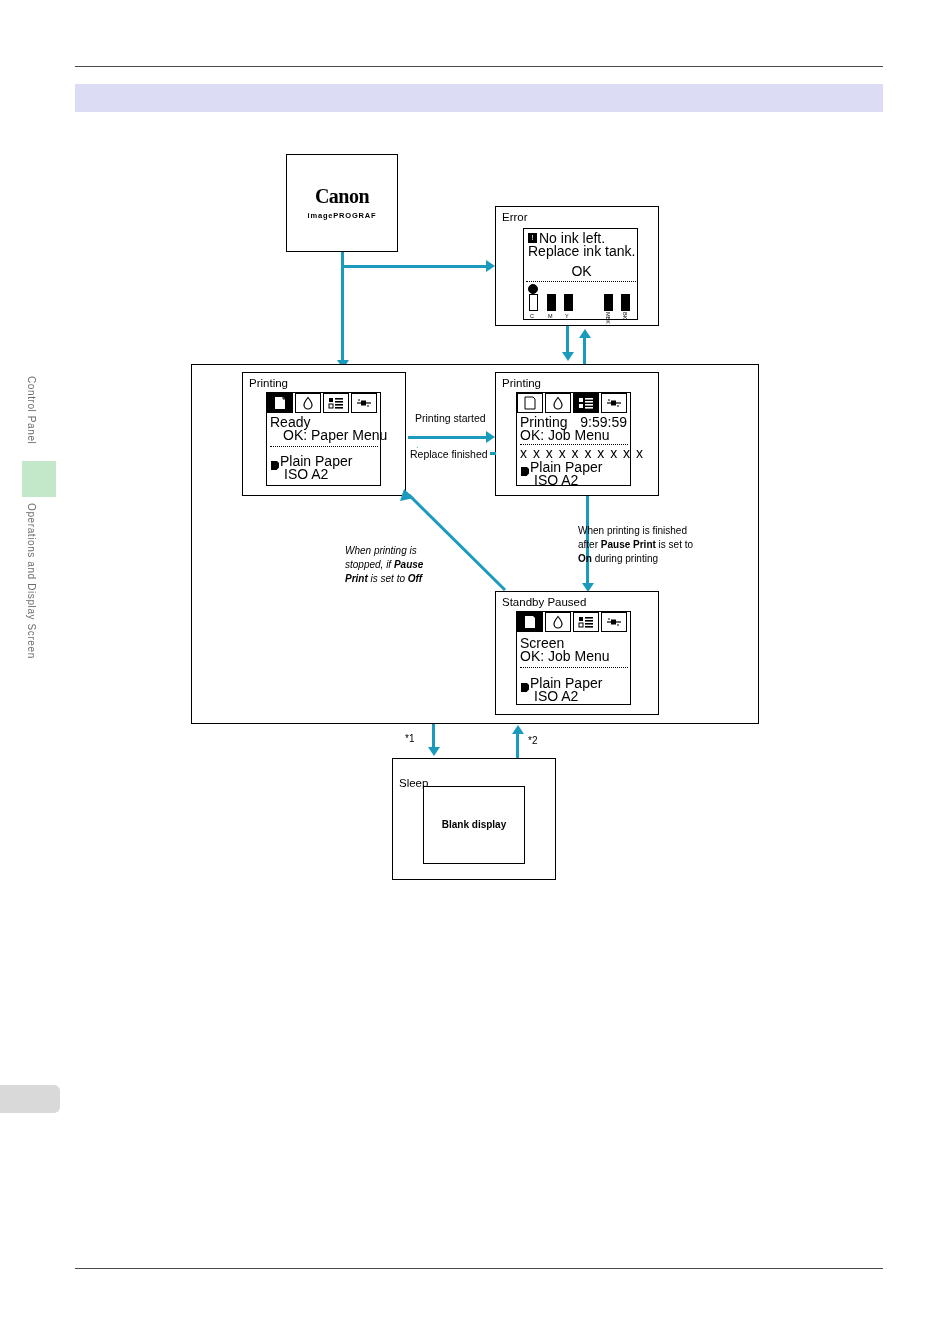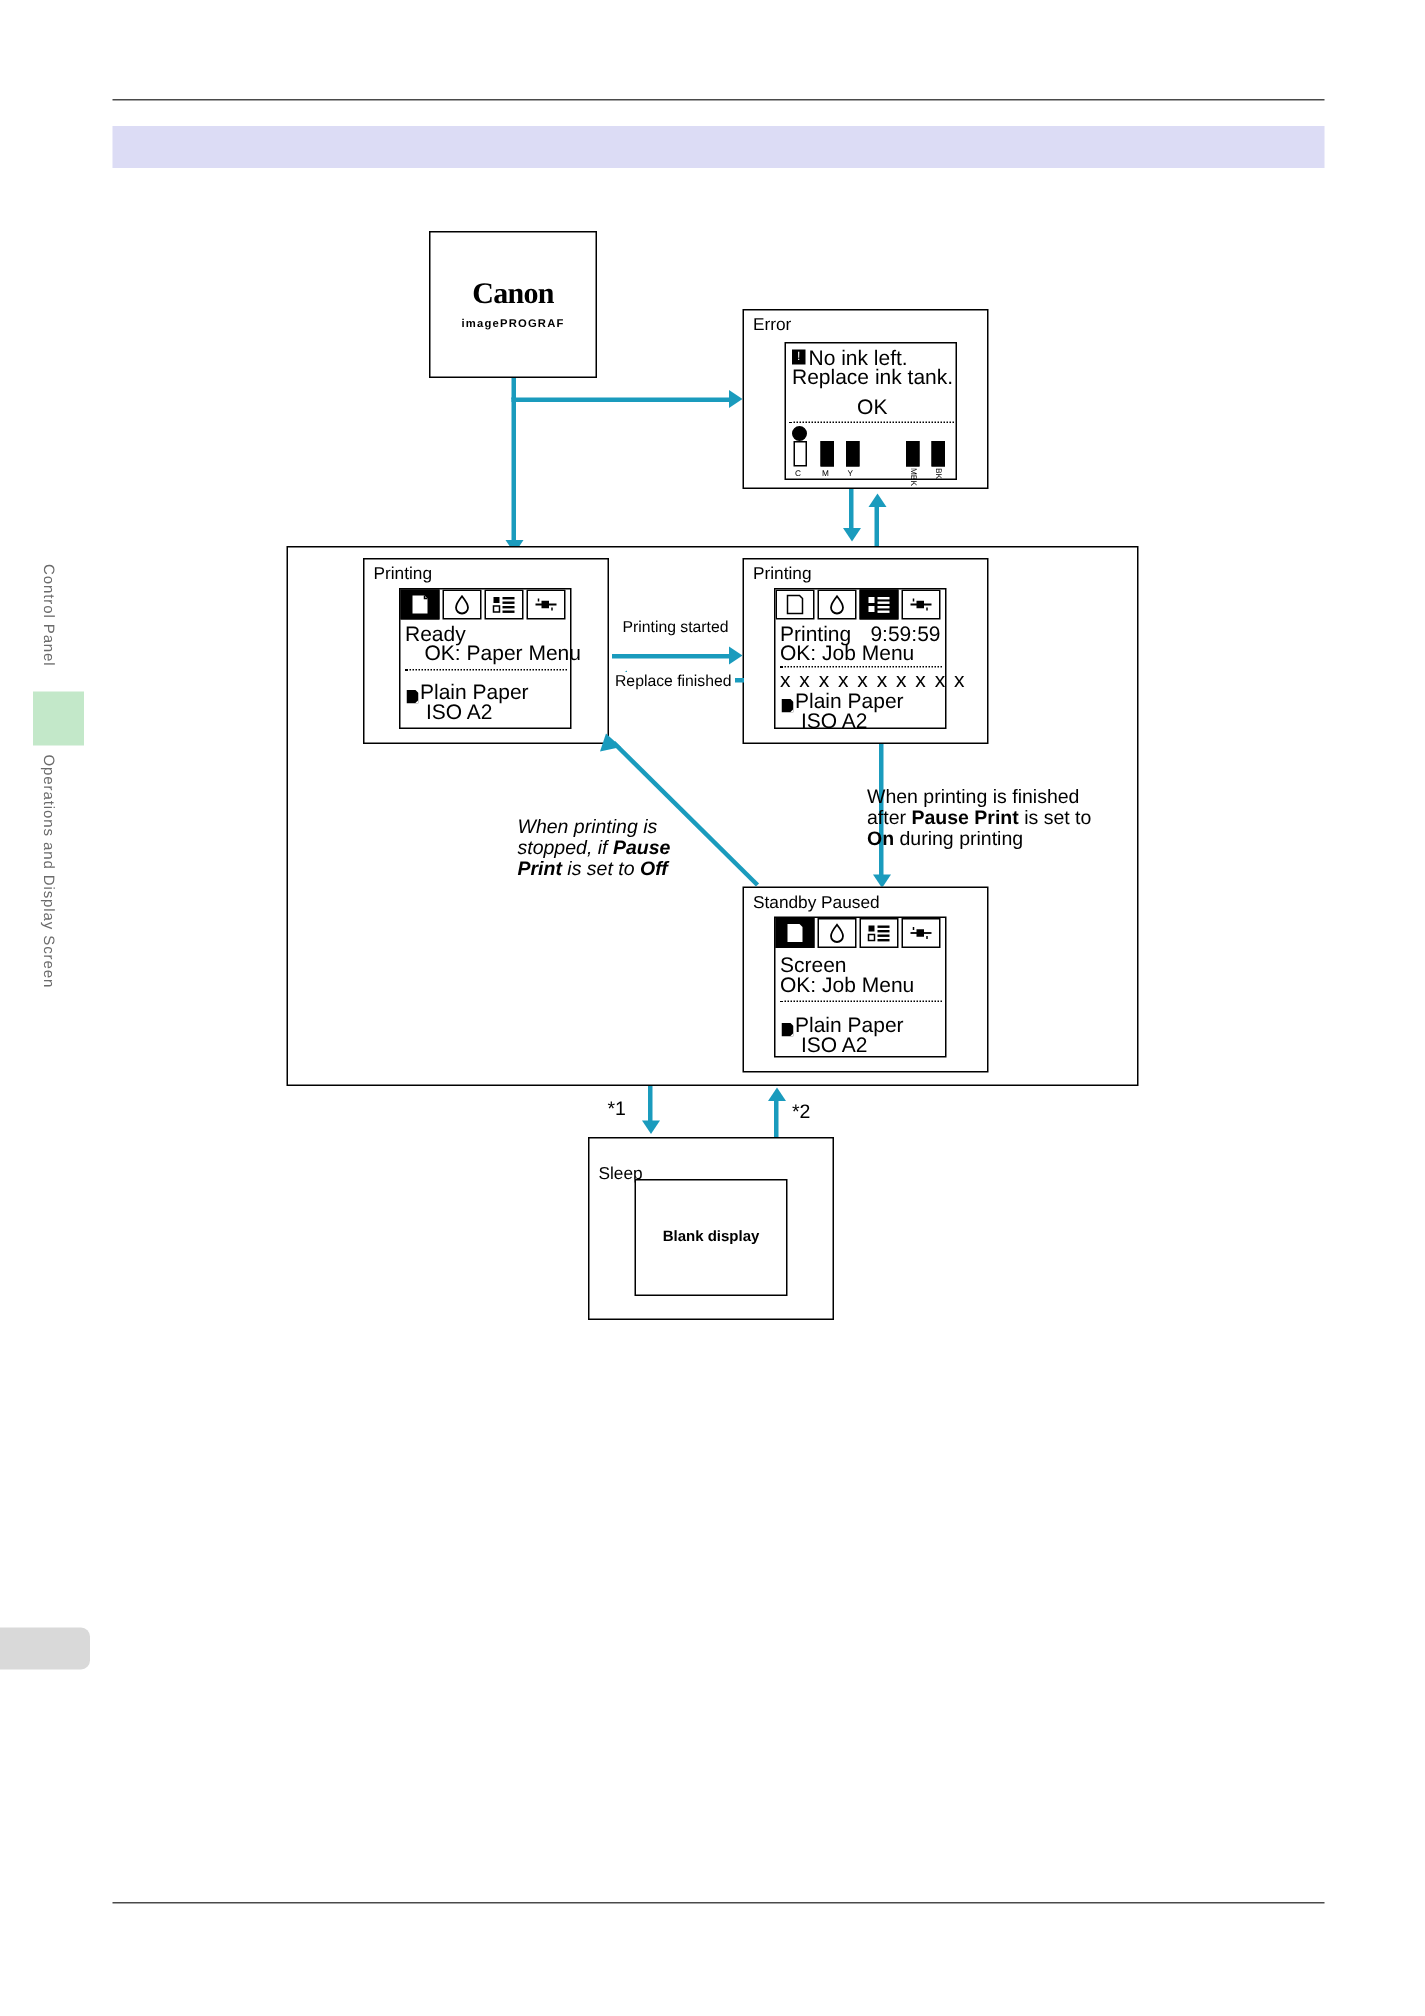--- a/index.html
+++ b/index.html
@@ -29,21 +29,21 @@
   
   #watermark{
     position:absolute;left:208px;top:592px;width:500px;
     font-size:50px;font-weight:bold;color:#c6d9f2;letter-spacing:-1px;
     white-space:nowrap;
   }
 
   
   .box{position:absolute;box-sizing:border-box;border:1px solid #000;background:#fff;}
   .boxlabel{position:absolute;font-size:11.5px;line-height:13px;color:#000;white-space:nowrap;}
-  .annot{position:absolute;font-size:13px;line-height:14px;color:#000;}
+  .annot{position:absolute;font-size:10px;line-height:14px;color:#000;}
   .annot b{font-weight:bold;}
   .arrowline{position:absolute;background:#1a9bbd;}
   .arrowhead{position:absolute;width:0;height:0;}
   .ah-right{border-top:6px solid transparent;border-bottom:6px solid transparent;border-left:9px solid #1a9bbd;}
   .ah-left{border-top:6px solid transparent;border-bottom:6px solid transparent;border-right:9px solid #1a9bbd;}
   .ah-down{border-left:6px solid transparent;border-right:6px solid transparent;border-top:9px solid #1a9bbd;}
   .ah-up{border-left:6px solid transparent;border-right:6px solid transparent;border-bottom:9px solid #1a9bbd;}
   .edgelabel{position:absolute;font-size:10.5px;color:#000;background:#fff;padding:0 2px;white-space:nowrap;}
 
   

